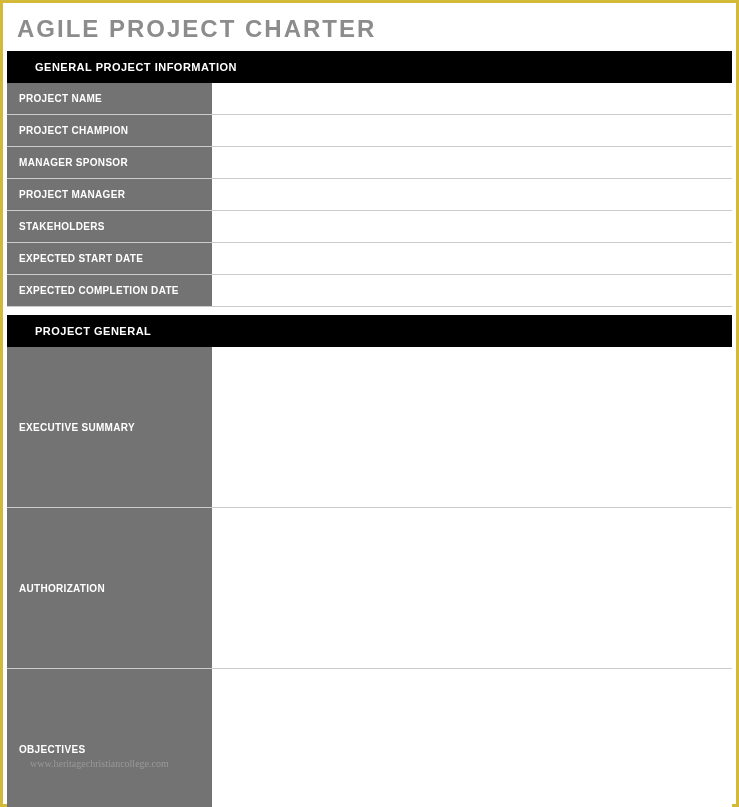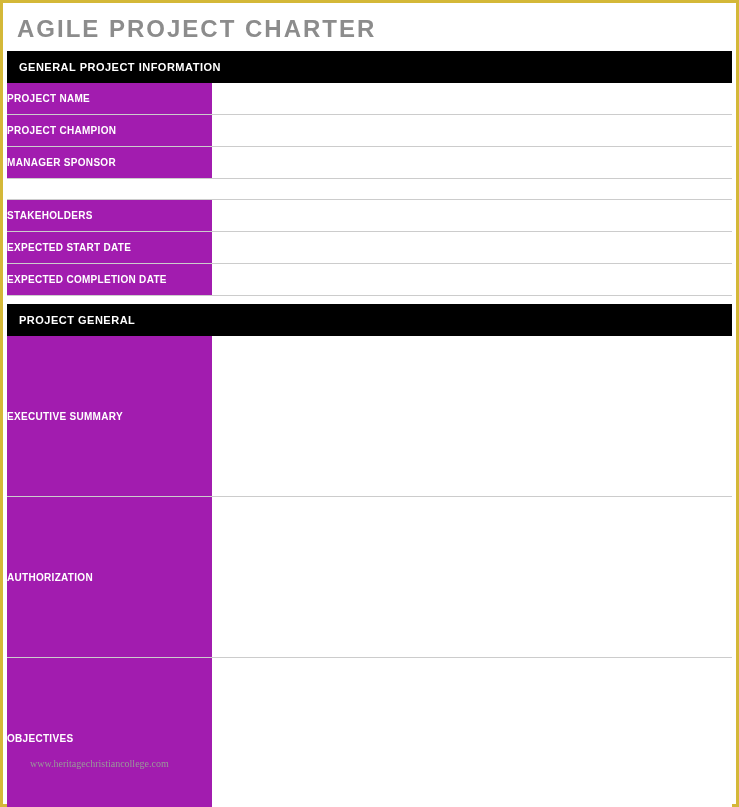--- a/index.html
+++ b/index.html
@@ -28,33 +28,33 @@
       padding: 12px 14px 8px 14px;
     }
     .content {
       padding: 0 4px;
     }
     .section-header {
       background: #000;
       color: #fff;
       font-size: 11px;
       font-weight: bold;
-      padding: 10px 12px;
+      padding: 10px 28px;
       letter-spacing: 0.5px;
     }
     .row {
       display: flex;
       border-bottom: 1px solid #ccc;
     }
     .row-label {
-      background: #a21caf;
+      background: #737373;
       color: #fff;
       font-size: 10px;
       font-weight: bold;
-      padding: 10px 0;
+      padding: 10px 12px;
       width: 205px;
       flex-shrink: 0;
       display: flex;
       align-items: center;
       letter-spacing: 0.3px;
     }
     .row-value {
       background: #fff;
       flex: 1;
       padding: 10px 12px;
@@ -99,20 +99,21 @@
     </div>
     <div class="row">
       <div class="row-label">PROJECT CHAMPION</div>
       <div class="row-value"></div>
     </div>
     <div class="row">
       <div class="row-label">MANAGER SPONSOR</div>
       <div class="row-value"></div>
     </div>
     <div class="row">
+      <div class="row-label">PROJECT MANAGER</div>
       <div class="row-value"></div>
     </div>
     <div class="row">
       <div class="row-label">STAKEHOLDERS</div>
       <div class="row-value"></div>
     </div>
     <div class="row">
       <div class="row-label">EXPECTED START DATE</div>
       <div class="row-value"></div>
     </div>

